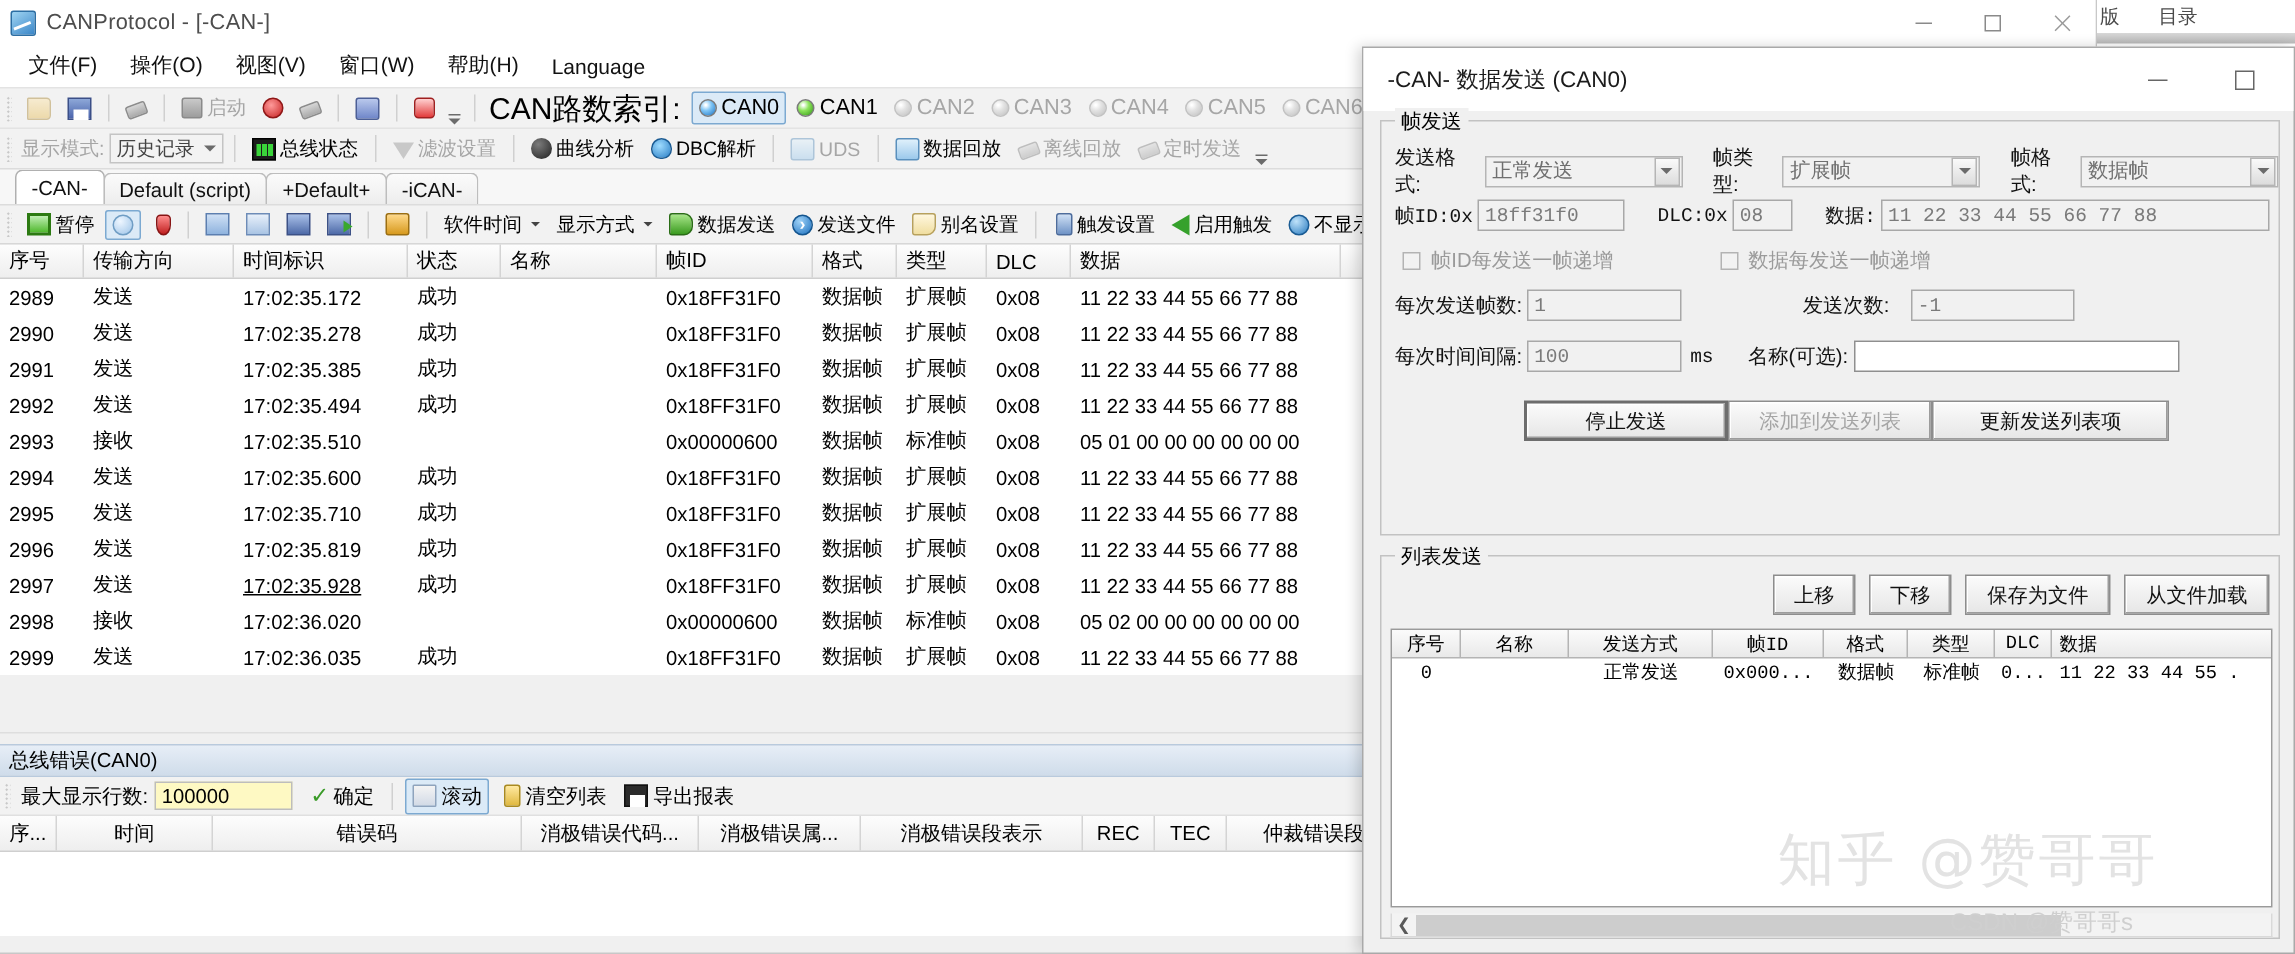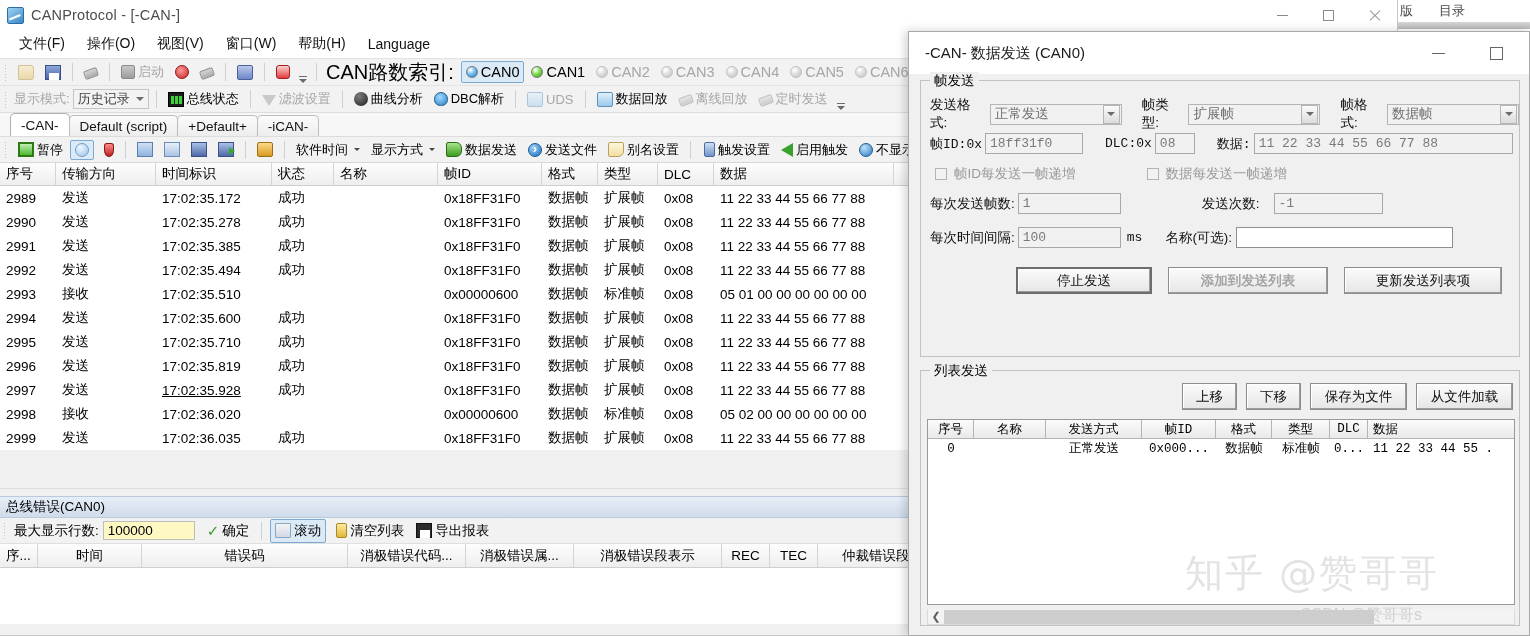--- a/index.html
+++ b/index.html
@@ -749,25 +749,25 @@
         <div class="tinput" style="width:103px;margin-left:3px;">
             <span>100</span>
           </div>
         <span class="fld-label mono" style="margin-left:6px;">ms</span>
         <span class="fld-label" style="margin-left:23px;">名称(可选):</span>
         <div class="tinput editable" style="width:217px;margin-left:4px;">
             <span></span>
           </div>
       </div>
 
-      <div style="position:absolute;left:95px;top:186px;display:flex;align-items:center;gap:16px;justify-content:flex-end;">
+      <div style="position:absolute;left:95px;top:186px;display:flex;align-items:center;justify-content:flex-end;">
         <div class="btn3d strong" style="width:136px;">
             <span>停止发送</span>
           </div>
-        <div class="btn3d dis" style="width:160px;font-weight:bold;">
+        <div class="btn3d dis" style="width:136px;">
             <span>添加到发送列表</span>
           </div>
         <div class="btn3d" style="width:158px;">
             <span>更新发送列表项</span>
           </div>
       </div>
     </div>
 
     <div class="groupbox" style="left:11px;top:338px;width:600px;height:256px;">
       <div class="grouplabel">列表发送</div>

